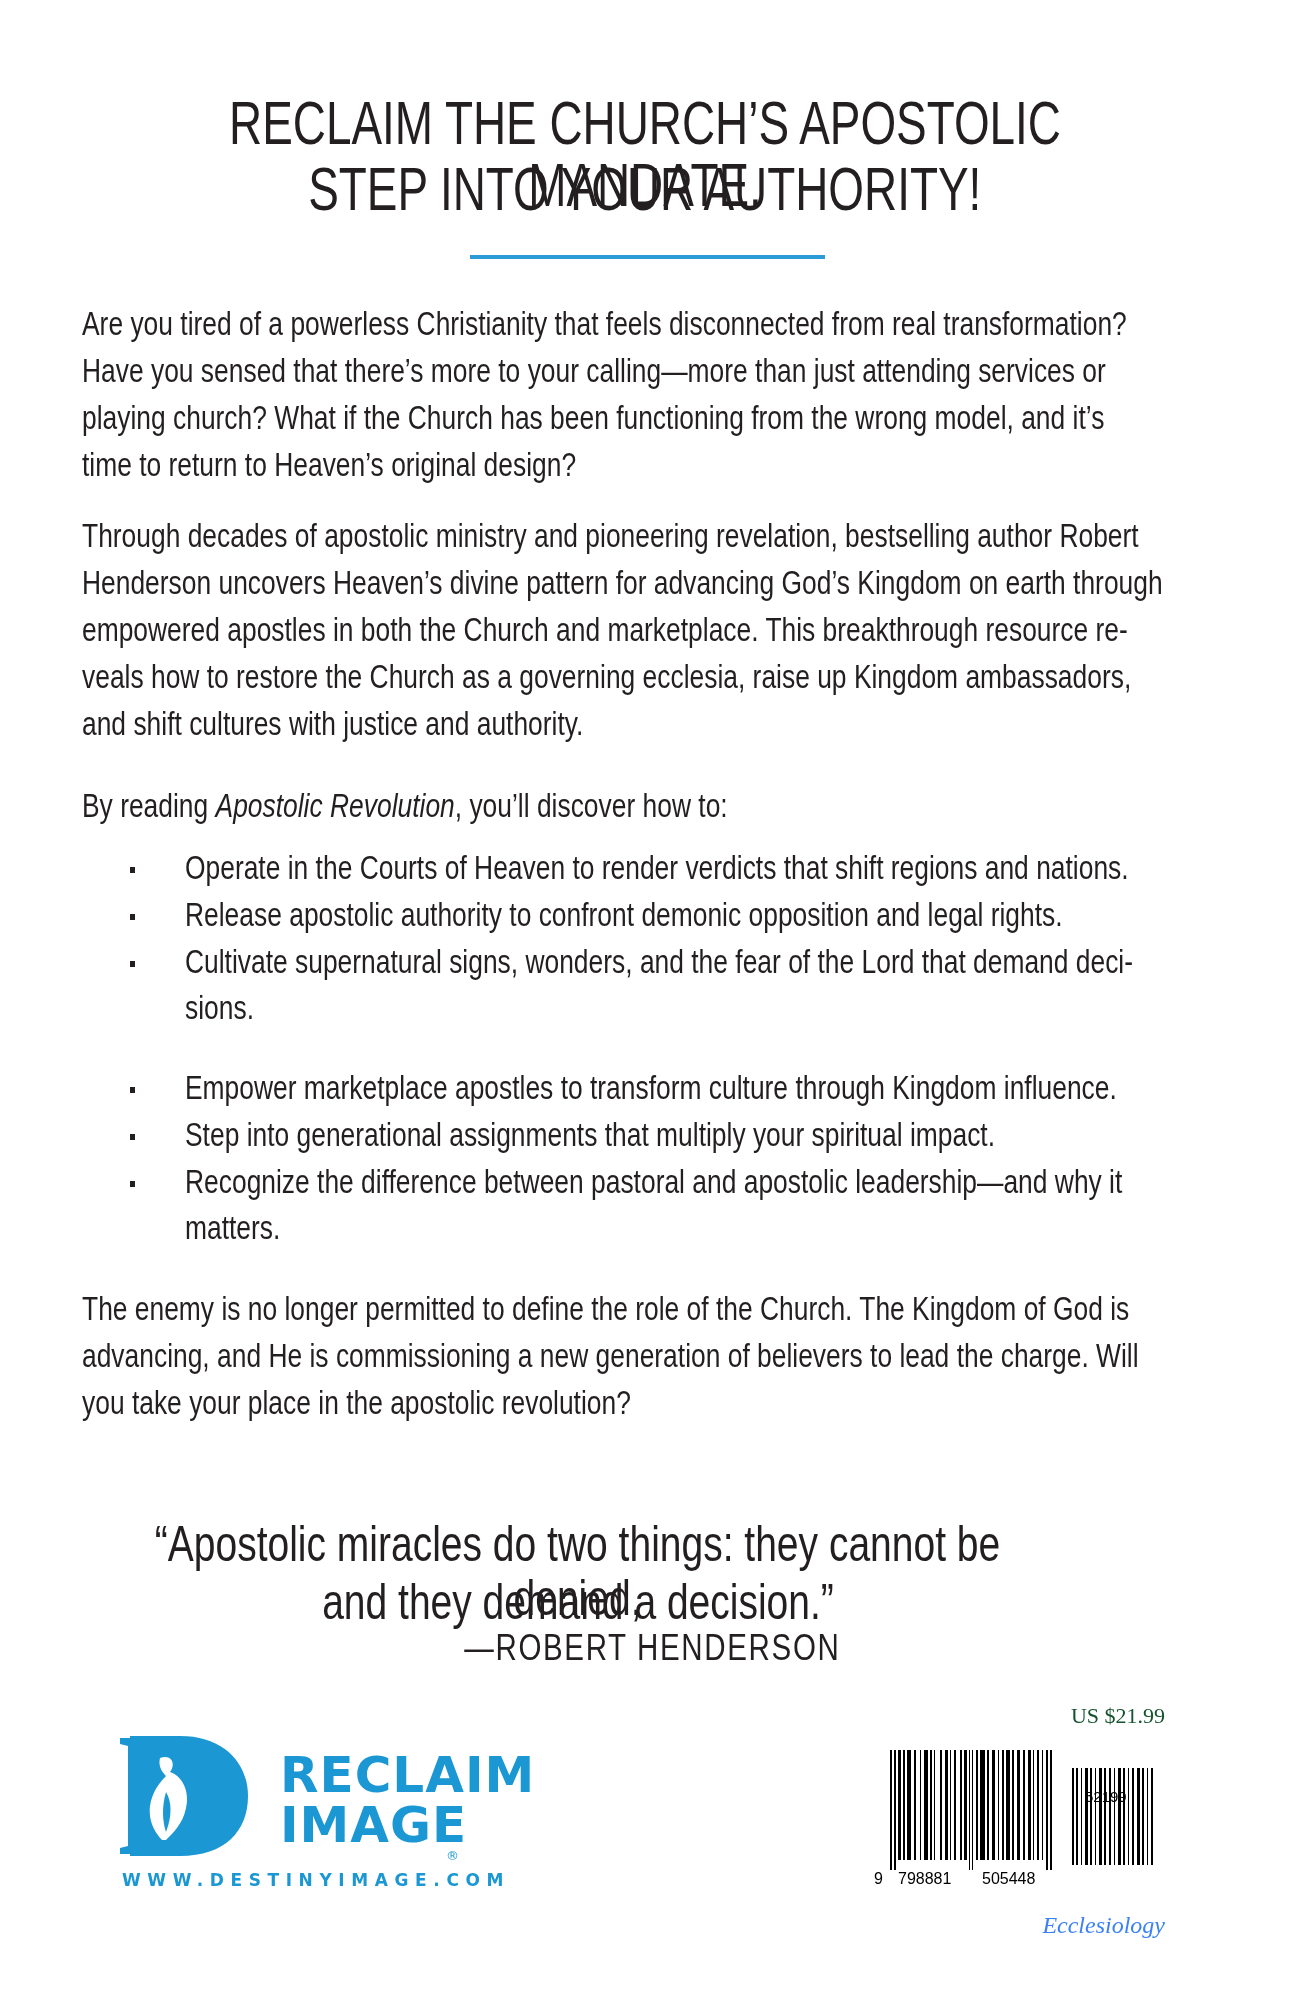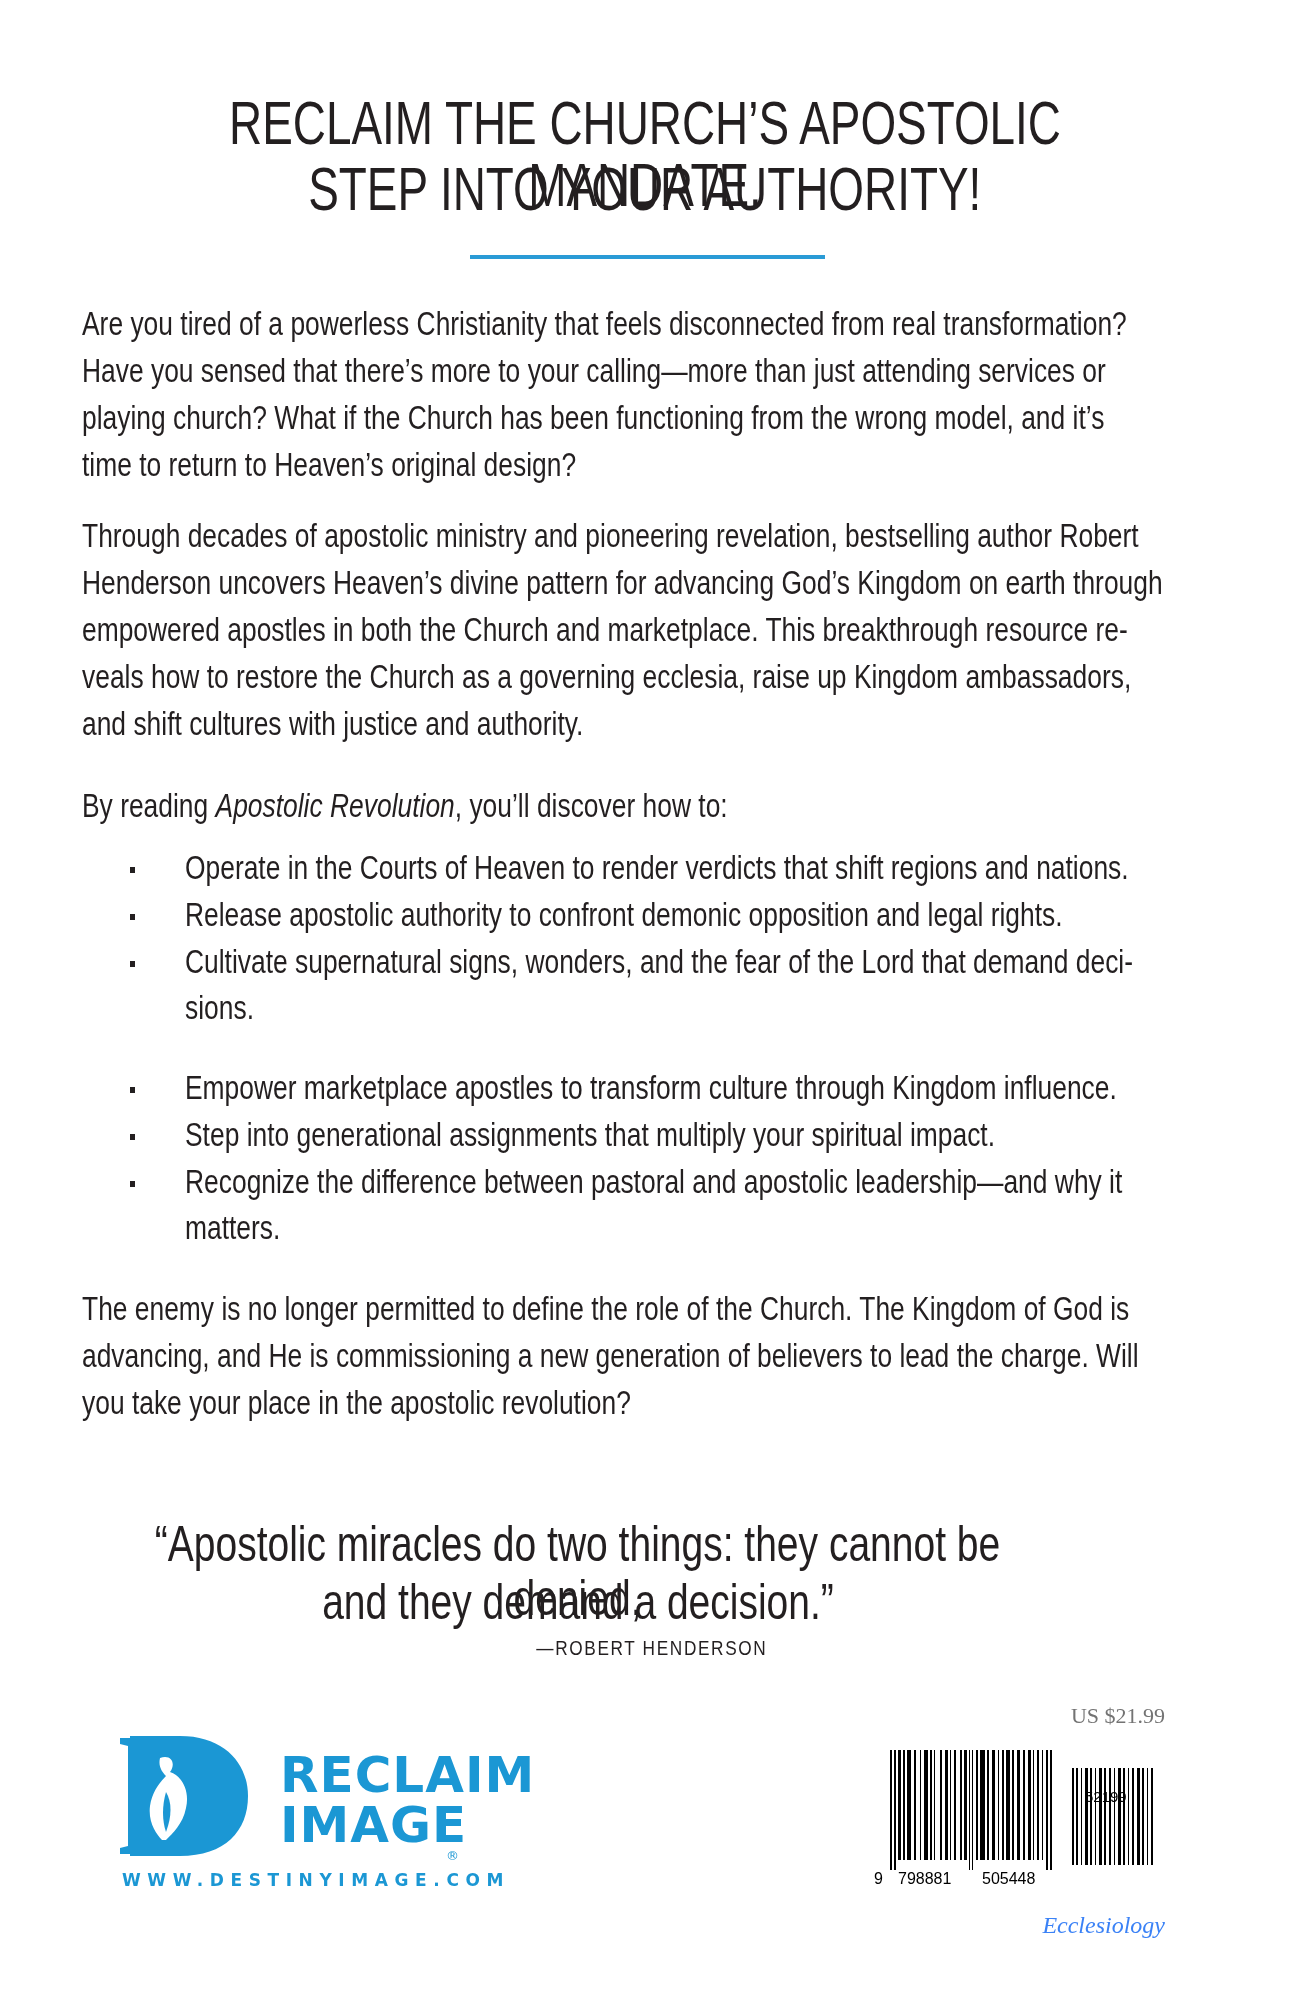--- a/index.html
+++ b/index.html
@@ -7,29 +7,29 @@
   
   .heading-line { position: absolute; left: 0; width: 1290px; text-align: center; font-family: "Liberation Sans", sans-serif; font-size: 62px; line-height: 62px; color: #231f20; }
   .heading-line span { display: inline-block; transform: scaleX(0.74); transform-origin: 50% 50%; letter-spacing: 0px; }
   .divider { position: absolute; left: 470px; top: 255px; width: 355px; height: 4px; background: #2a9bd6; }
   
   .body-line { position: absolute; font-family: "Liberation Sans", sans-serif; font-size: 33px; line-height: 36px; color: #231f20; white-space: nowrap; transform-origin: 0 0; transform: scaleX(0.80); }
   .bullet-dot { position: absolute; width: 5px; height: 6px; background: #231f20; }
   
   .quote-line { position: absolute; left: 0; width: 1155px; text-align: center; font-family: "Liberation Sans", sans-serif; font-size: 50px; line-height: 54px; color: #231f20; }
   .quote-line span { display: inline-block; transform: scaleX(0.78); transform-origin: 50% 50%; }
-  .attrib { position: absolute; left: 0; width: 1074px; text-align: center; font-family: "Liberation Sans", sans-serif; font-size: 21px; line-height: 32px; color: #231f20; }
+  .attrib { position: absolute; left: 0; width: 1074px; text-align: center; font-family: "Liberation Sans", sans-serif; font-size: 36px; line-height: 32px; color: #231f20; }
   .attrib span { display: inline-block; transform: scaleX(0.82); letter-spacing: 2px; transform-origin: 50% 50%; margin-left: 230px; }
   
   .logo-d { position: absolute; left: 120px; top: 1736px; width: 128px; height: 120px; }
   .logo-word { position: absolute; font-family: "DejaVu Sans", sans-serif; font-weight: bold; color: #1b97d4; font-size: 50px; line-height: 50px; letter-spacing: 1px; }
   .logo-reg { position: absolute; left: 446px; top: 1848px; font-family: "DejaVu Sans", sans-serif; font-size: 13px; color: #1b97d4; }
   .logo-url { position: absolute; left: 122px; top: 1870px; font-family: "DejaVu Sans", sans-serif; font-weight: bold; font-size: 17px; color: #1b97d4; letter-spacing: 6.6px; }
   
-  .price { position: absolute; right: 125px; top: 1703px; font-family: "Liberation Serif", serif; font-size: 22px; color: #737373; }
+  .price { position: absolute; right: 125px; top: 1703px; font-family: "Liberation Serif", serif; font-size: 22px; color: #14532d; }
   .barcode { position: absolute; left: 890px; top: 1750px; }
   .addon-num { position: absolute; left: 1085px; top: 1748px; font-family: "Liberation Sans", sans-serif; font-size: 15px; color: #000; margin-top: 40px; }
   .isbn-digit { position: absolute; font-family: "Liberation Sans", sans-serif; font-size: 16px; color: #000; top: 1870px; background: #fff; }
   .category { position: absolute; right: 125px; top: 1912px; font-family: "Liberation Serif", serif; font-style: italic; font-size: 24px; color: #3b82f6; }
 </style>
 </head>
 <body>
 
 <div class="heading-line" style="top:92px;"><span>RECLAIM THE CHURCH’S APOSTOLIC MANDATE.</span></div>
 <div class="heading-line" style="top:158px;"><span>STEP INTO YOUR AUTHORITY!</span></div>

